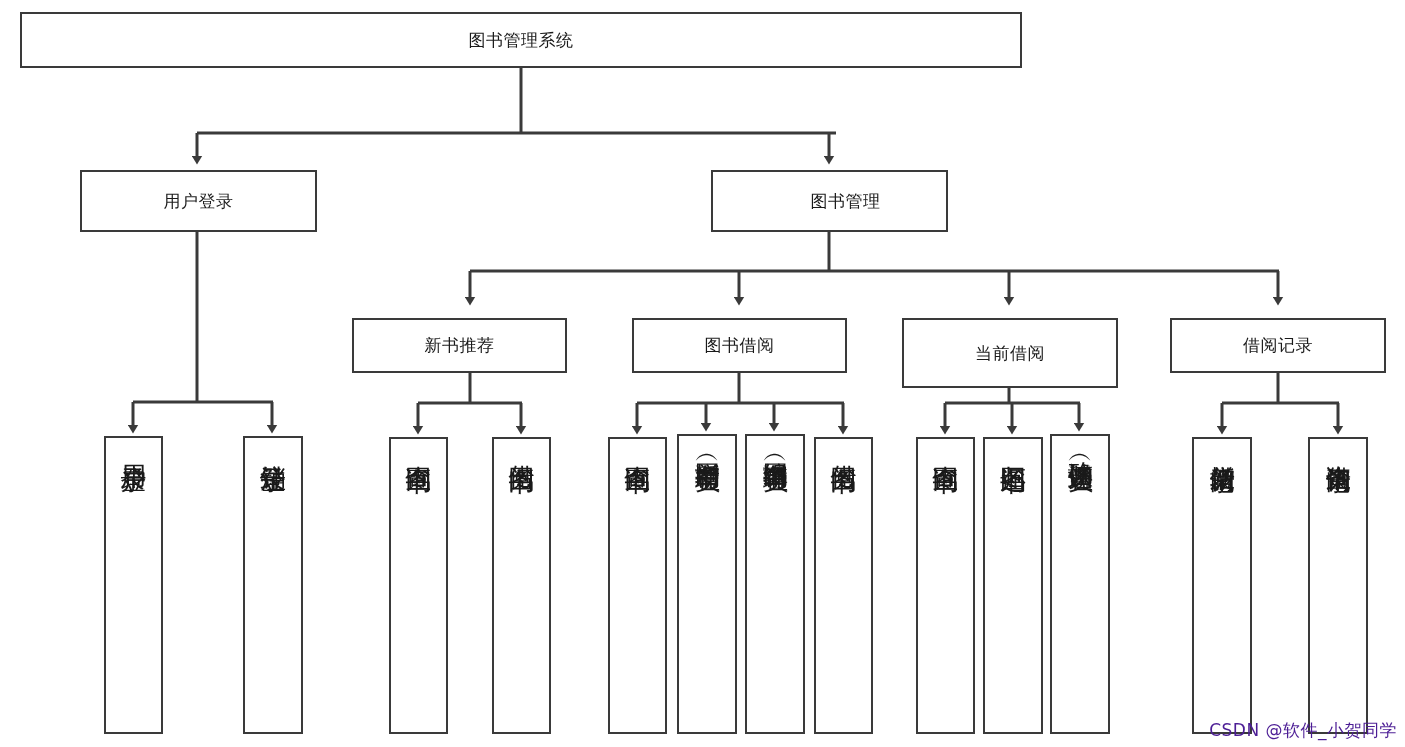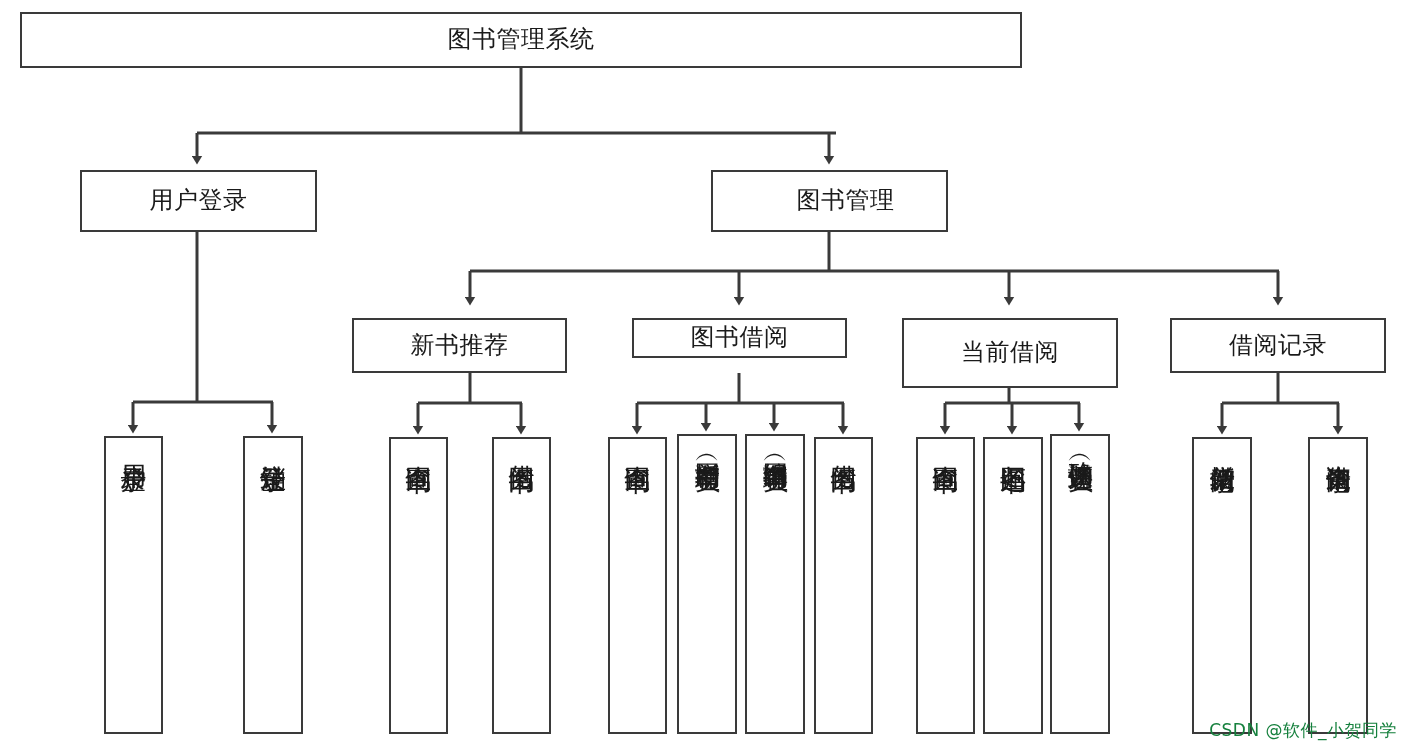--- a/index.html
+++ b/index.html
@@ -35,21 +35,21 @@
     justify-content: center;
     z-index: 2;
   }
   .node-label {
     display: block;
     text-align: center;
     line-height: 1.06;
     letter-spacing: 0.5px;
   }
   .node.horiz .node-label {
-    font-size: 24px;
+    font-size: 17px;
   }
   .node.vert {
     padding: 6px 0;
     align-items: flex-start;
   }
   .node.vert .node-label {
     writing-mode: vertical-rl;
     text-orientation: upright;
     font-size: 26px;
     line-height: 1.12;
@@ -57,21 +57,21 @@
     margin: 0 auto;
   }
   .node.vert.small .node-label {
     font-size: 25px;
   }
   #watermark {
     position: absolute;
     right: 8px;
     bottom: 5px;
     font-size: 17px;
-    color: #15803d;
+    color: #4c1d95;
     letter-spacing: 0.5px;
     z-index: 5;
     white-space: nowrap;
     margin-top: 25px;
   }
 </style>
 </head>
 <body>
 
 <div id="canvas">
@@ -133,21 +133,21 @@
   <div class="node horiz" style="left:80px; top:170px; width:237px; height:62px;">
     <span class="node-label">用户登录</span>
   </div>
   <div class="node horiz" style="left:711px; top:170px; width:237px; height:62px;padding-left:32px;">
     <span class="node-label">图书管理</span>
   </div>
 
   <div class="node horiz" style="left:352px; top:318px; width:215px; height:55px;">
     <span class="node-label">新书推荐</span>
   </div>
-  <div class="node horiz" style="left:632px; top:318px; width:215px; height:40px;">
+  <div class="node horiz" style="left:632px; top:318px; width:215px; height:55px;">
     <span class="node-label">图书借阅</span>
   </div>
   <div class="node horiz" style="left:902px; top:318px; width:216px; height:70px;">
     <span class="node-label">当前借阅</span>
   </div>
   <div class="node horiz" style="left:1170px; top:318px; width:216px; height:55px;">
     <span class="node-label">借阅记录</span>
   </div>
 
   <div class="node vert" style="left:104px; top:436px; width:59px; height:298px;">

